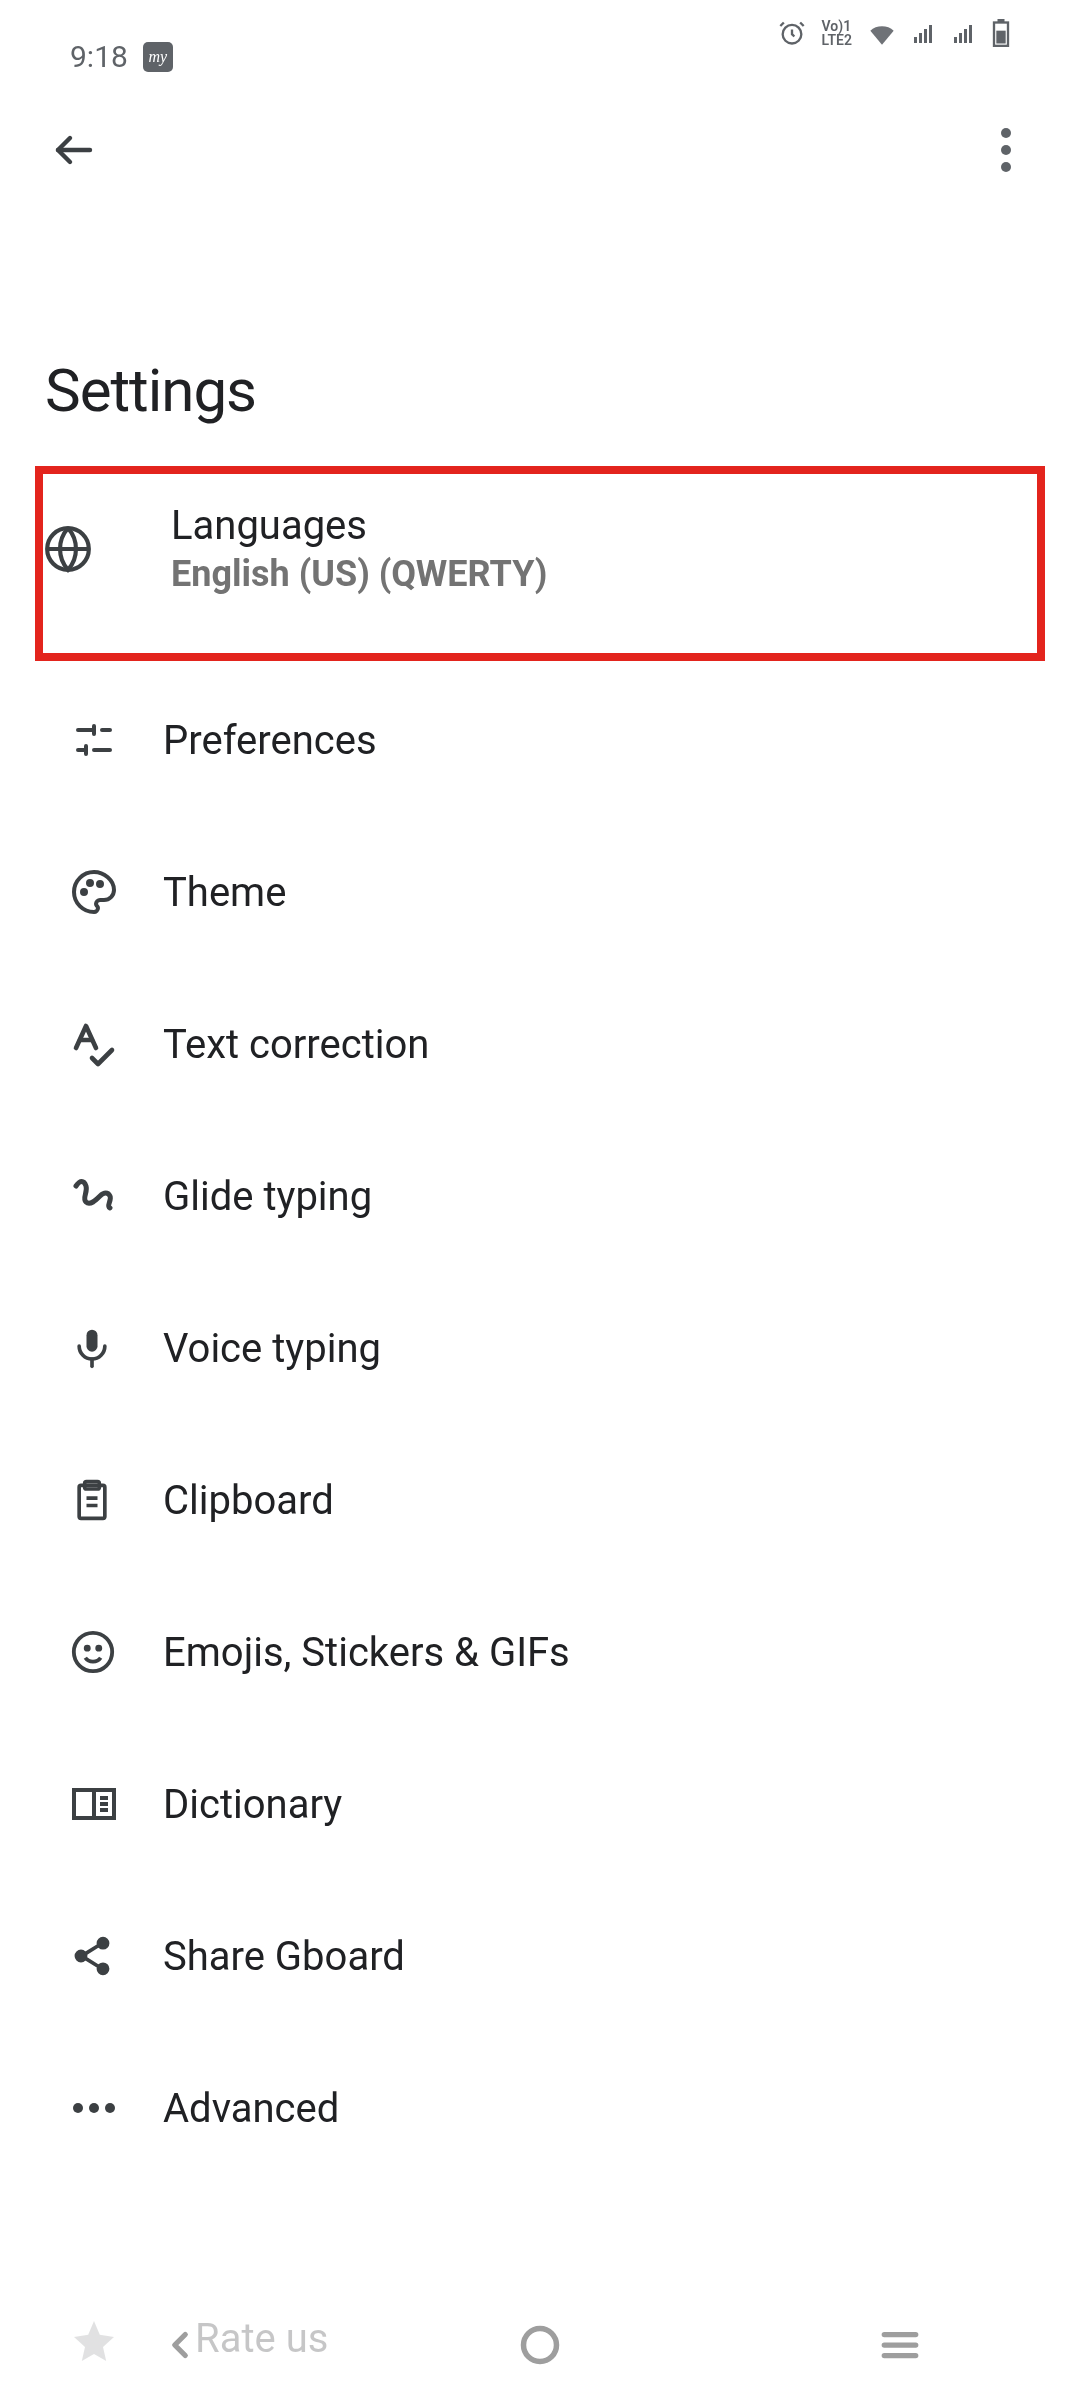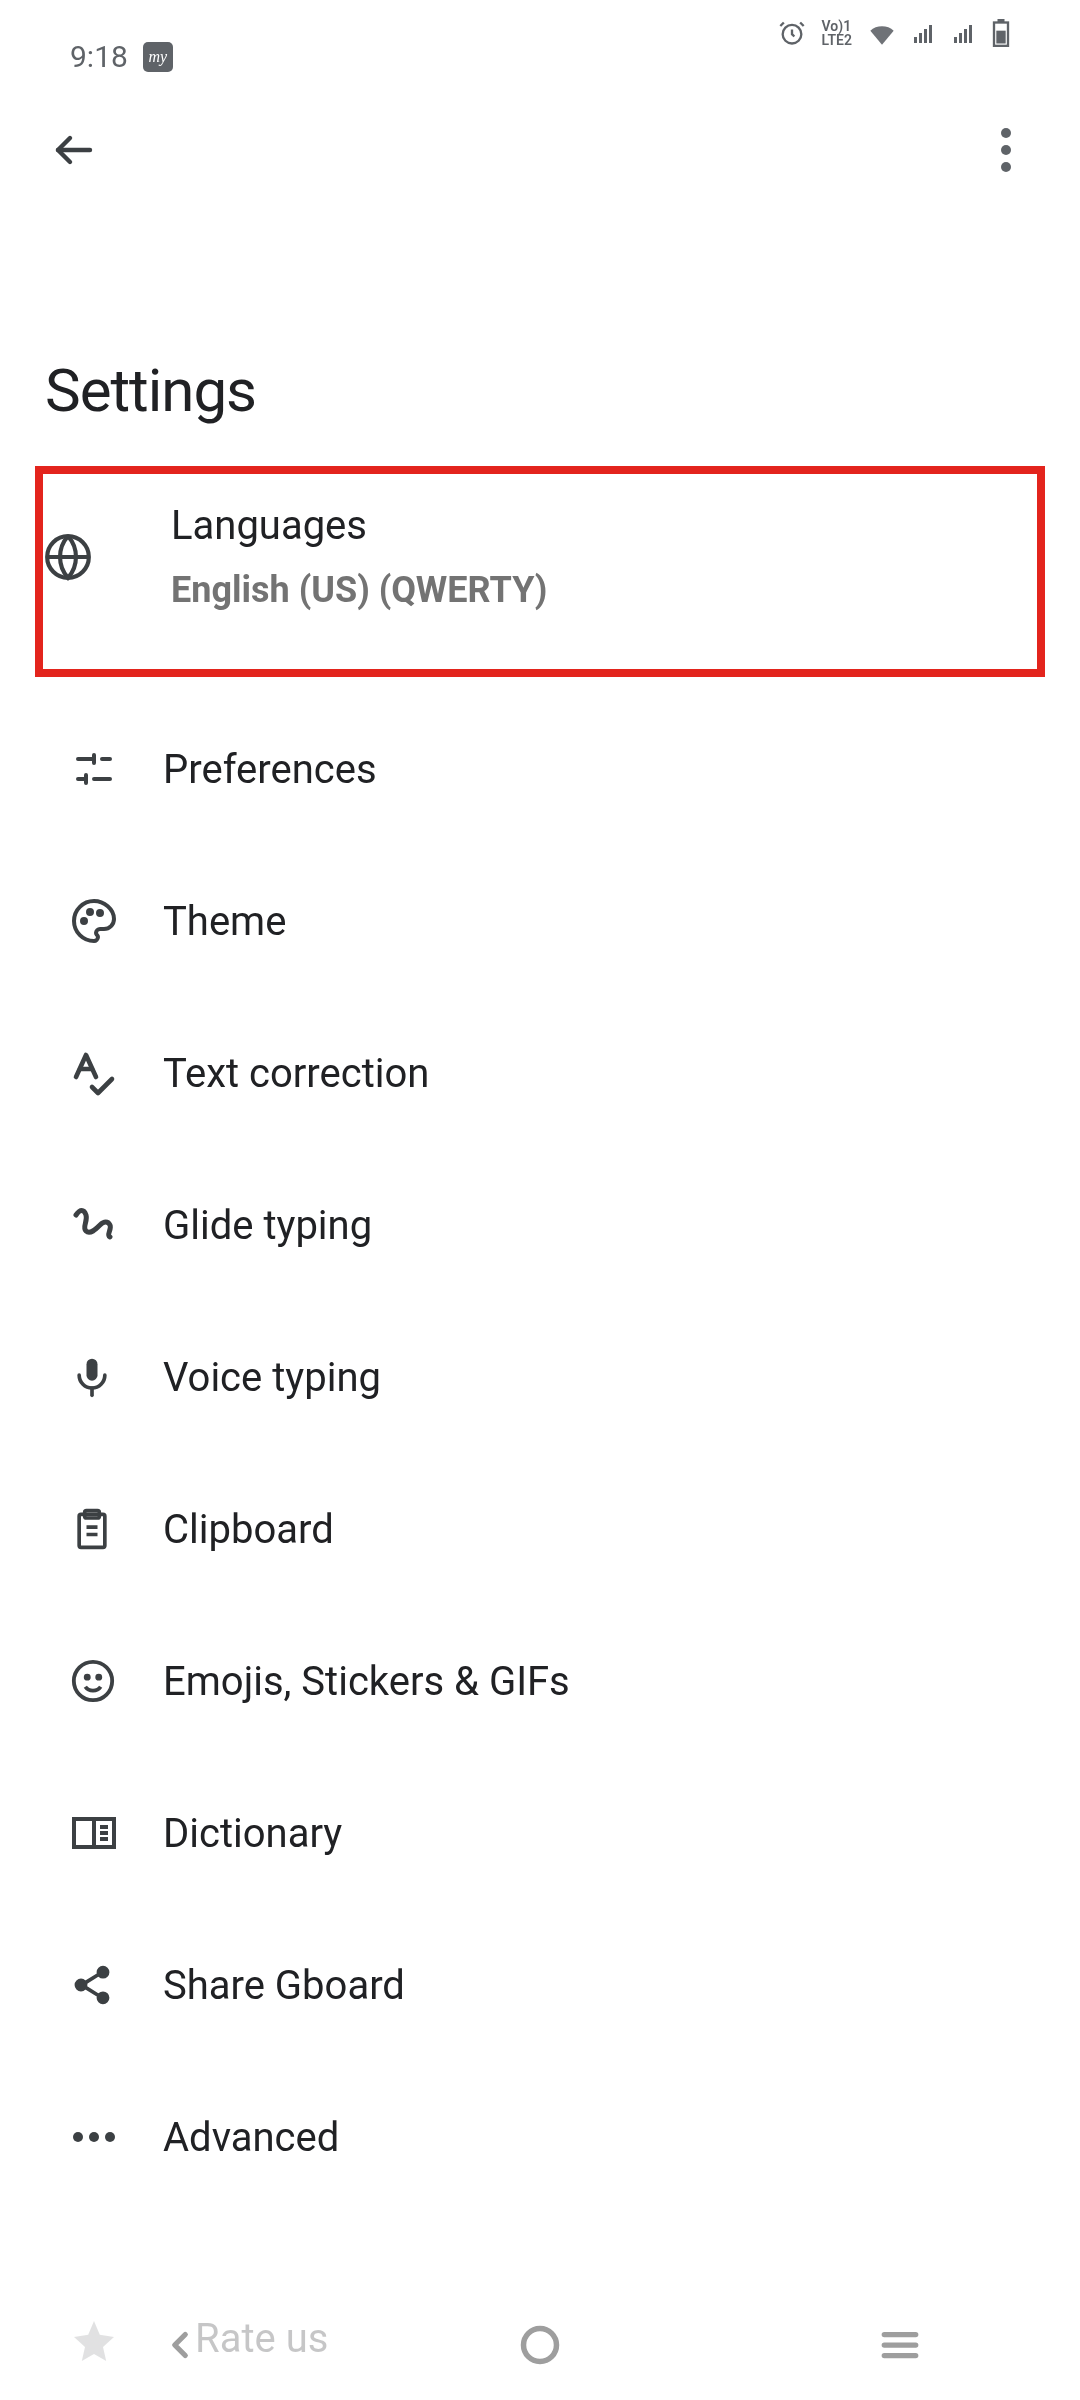--- a/index.html
+++ b/index.html
@@ -126,34 +126,34 @@
       flex-shrink: 0;
       padding-left: 35px;
     }
     .highlight-box .icon-cell {
       padding-left: 0;
       width: 128px;
     }
     .text-cell {
       display: flex;
       flex-direction: column;
-      gap: 20px;
+      gap: 4px;
     }
     .item-title {
       font-size: 40px;
       font-weight: 400;
       color: #202124;
     }
     .item-subtitle {
       font-size: 36px;
       font-weight: 700;
       color: #737373;
     }
     .list {
-      padding-top: 16px;
+      padding-top: 3px;
     }
     .list .list-item {
       padding-left: 35px;
     }
     .list .icon-cell {
       padding-left: 35px;
     }
     svg {
       display: block;
     }

